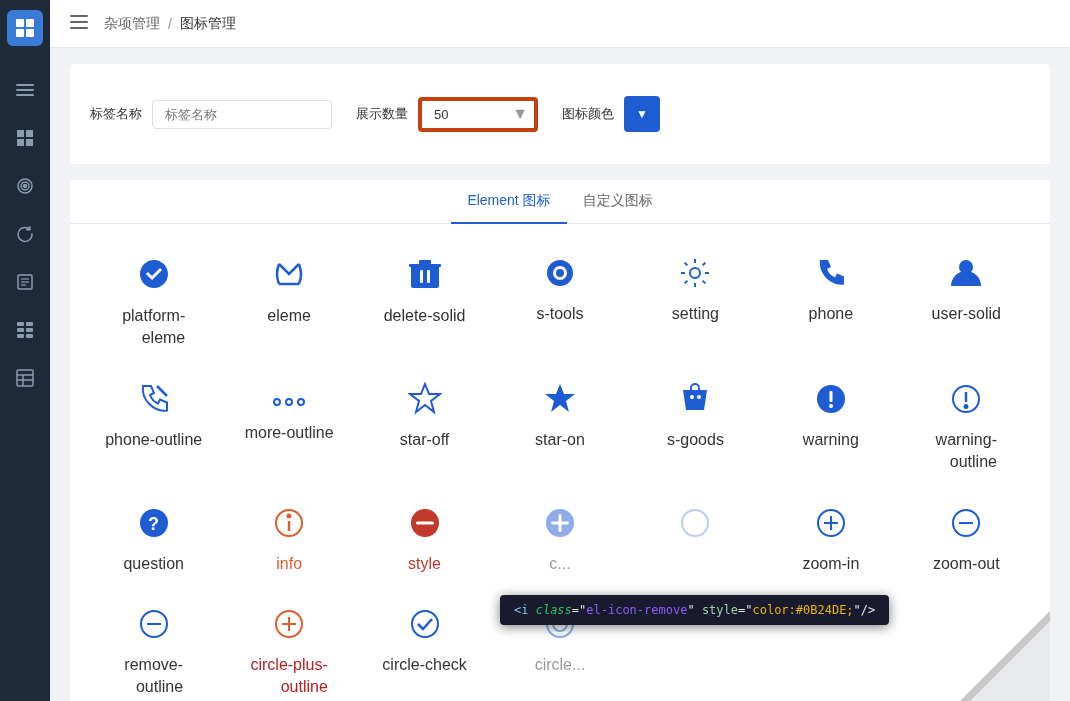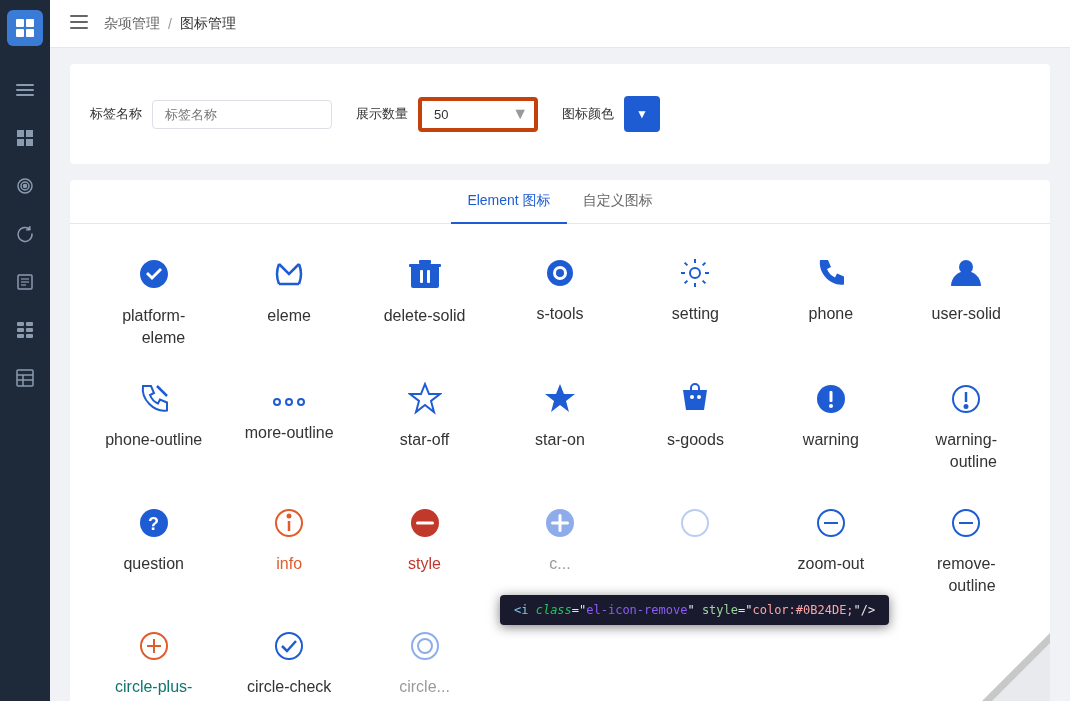--- a/index.html
+++ b/index.html
@@ -522,20 +522,30 @@
             </svg>
           </div>
           <span class="icon-name"></span>
         </div>
 
         <div class="icon-item">
           <div class="icon-symbol">
             <svg width="34" height="34" viewBox="0 0 34 34" fill="none" stroke="#1e5cd4" stroke-width="2">
               <circle cx="17" cy="17" r="13"></circle>
               <line x1="10" y1="17" x2="24" y2="17"></line>
+              <line x1="17" y1="10" x2="17" y2="24"></line>
+            </svg>
+          </div>
+          <span class="icon-name">zoom-in</span>
+        </div>
+        <div class="icon-item">
+          <div class="icon-symbol">
+            <svg width="34" height="34" viewBox="0 0 34 34" fill="none" stroke="#1e5cd4" stroke-width="2">
+              <circle cx="17" cy="17" r="13"></circle>
+              <line x1="10" y1="17" x2="24" y2="17"></line>
             </svg>
           </div>
           <span class="icon-name">zoom-out</span>
         </div>
         <div class="icon-item">
           <div class="icon-symbol">
             <svg width="34" height="34" viewBox="0 0 34 34" fill="none" stroke="#1e5cd4" stroke-width="2">
               <circle cx="17" cy="17" r="13"></circle>
               <line x1="10" y1="17" x2="24" y2="17" stroke-width="2"></line>
             </svg>
@@ -543,21 +553,21 @@
           <span class="icon-name">remove-<br>outline</span>
         </div>
         <div class="icon-item">
           <div class="icon-symbol" style="color:#e05c2a;">
             <svg width="34" height="34" viewBox="0 0 34 34" fill="none" stroke="#e05c2a" stroke-width="2">
               <circle cx="17" cy="17" r="13"></circle>
               <line x1="10" y1="17" x2="24" y2="17"></line>
               <line x1="17" y1="10" x2="17" y2="24"></line>
             </svg>
           </div>
-          <span class="icon-name" style="color:#0f766e;">circle-plus-<br>outline</span>
+          <span class="icon-name" style="color:#b91c1c;">circle-plus-<br>outline</span>
         </div>
         <div class="icon-item">
           <div class="icon-symbol">
             <svg width="34" height="34" viewBox="0 0 34 34" fill="none" stroke="#1e5cd4" stroke-width="2">
               <circle cx="17" cy="17" r="13"></circle>
               <polyline points="10,17 15,22 24,12" stroke-width="2.5"></polyline>
             </svg>
           </div>
           <span class="icon-name">circle-check</span>
         </div>
@@ -572,21 +582,21 @@
         </div>
         <div class="icon-item" style="overflow:hidden; opacity:0.2;">
           <div class="icon-symbol"></div>
           <span class="icon-name"></span>
         </div>
 
       </div>
 
       <div style="position:absolute; top:415px; left:430px; z-index:200;">
         <div style="background:#1a1a2e; color:#e8e8e8; font-size:12px; padding:8px 14px; border-radius:4px; font-family:monospace; white-space:nowrap; box-shadow:0 2px 12px rgba(0,0,0,0.5);">
-          <span style="color:#7ec8e3;">&lt;i </span><span style="color:#22c55e;font-style:italic;">class</span><span style="color:#e8e8e8;">="</span><span style="color:#8b5cf6;">el-icon-remove</span><span style="color:#e8e8e8;">" </span><span style="color:#9bd49b;">style</span><span style="color:#e8e8e8;">="</span><span style="color:#fca5a5;">color:#0B24DE;</span><span style="color:#e8e8e8;">"/&gt;</span>
+          <span style="color:#7ec8e3;">&lt;i </span><span style="color:#22c55e;font-style:italic;">class</span><span style="color:#e8e8e8;">="</span><span style="color:#8b5cf6;">el-icon-remove</span><span style="color:#e8e8e8;">" </span><span style="color:#9bd49b;">style</span><span style="color:#e8e8e8;">="</span><span style="color:#eab308;">color:#0B24DE;</span><span style="color:#e8e8e8;">"/&gt;</span>
         </div>
       </div>
 
       <div class="page-curl"></div>
 
     </div>
   </div>
 </div>
 
 </body></html>

